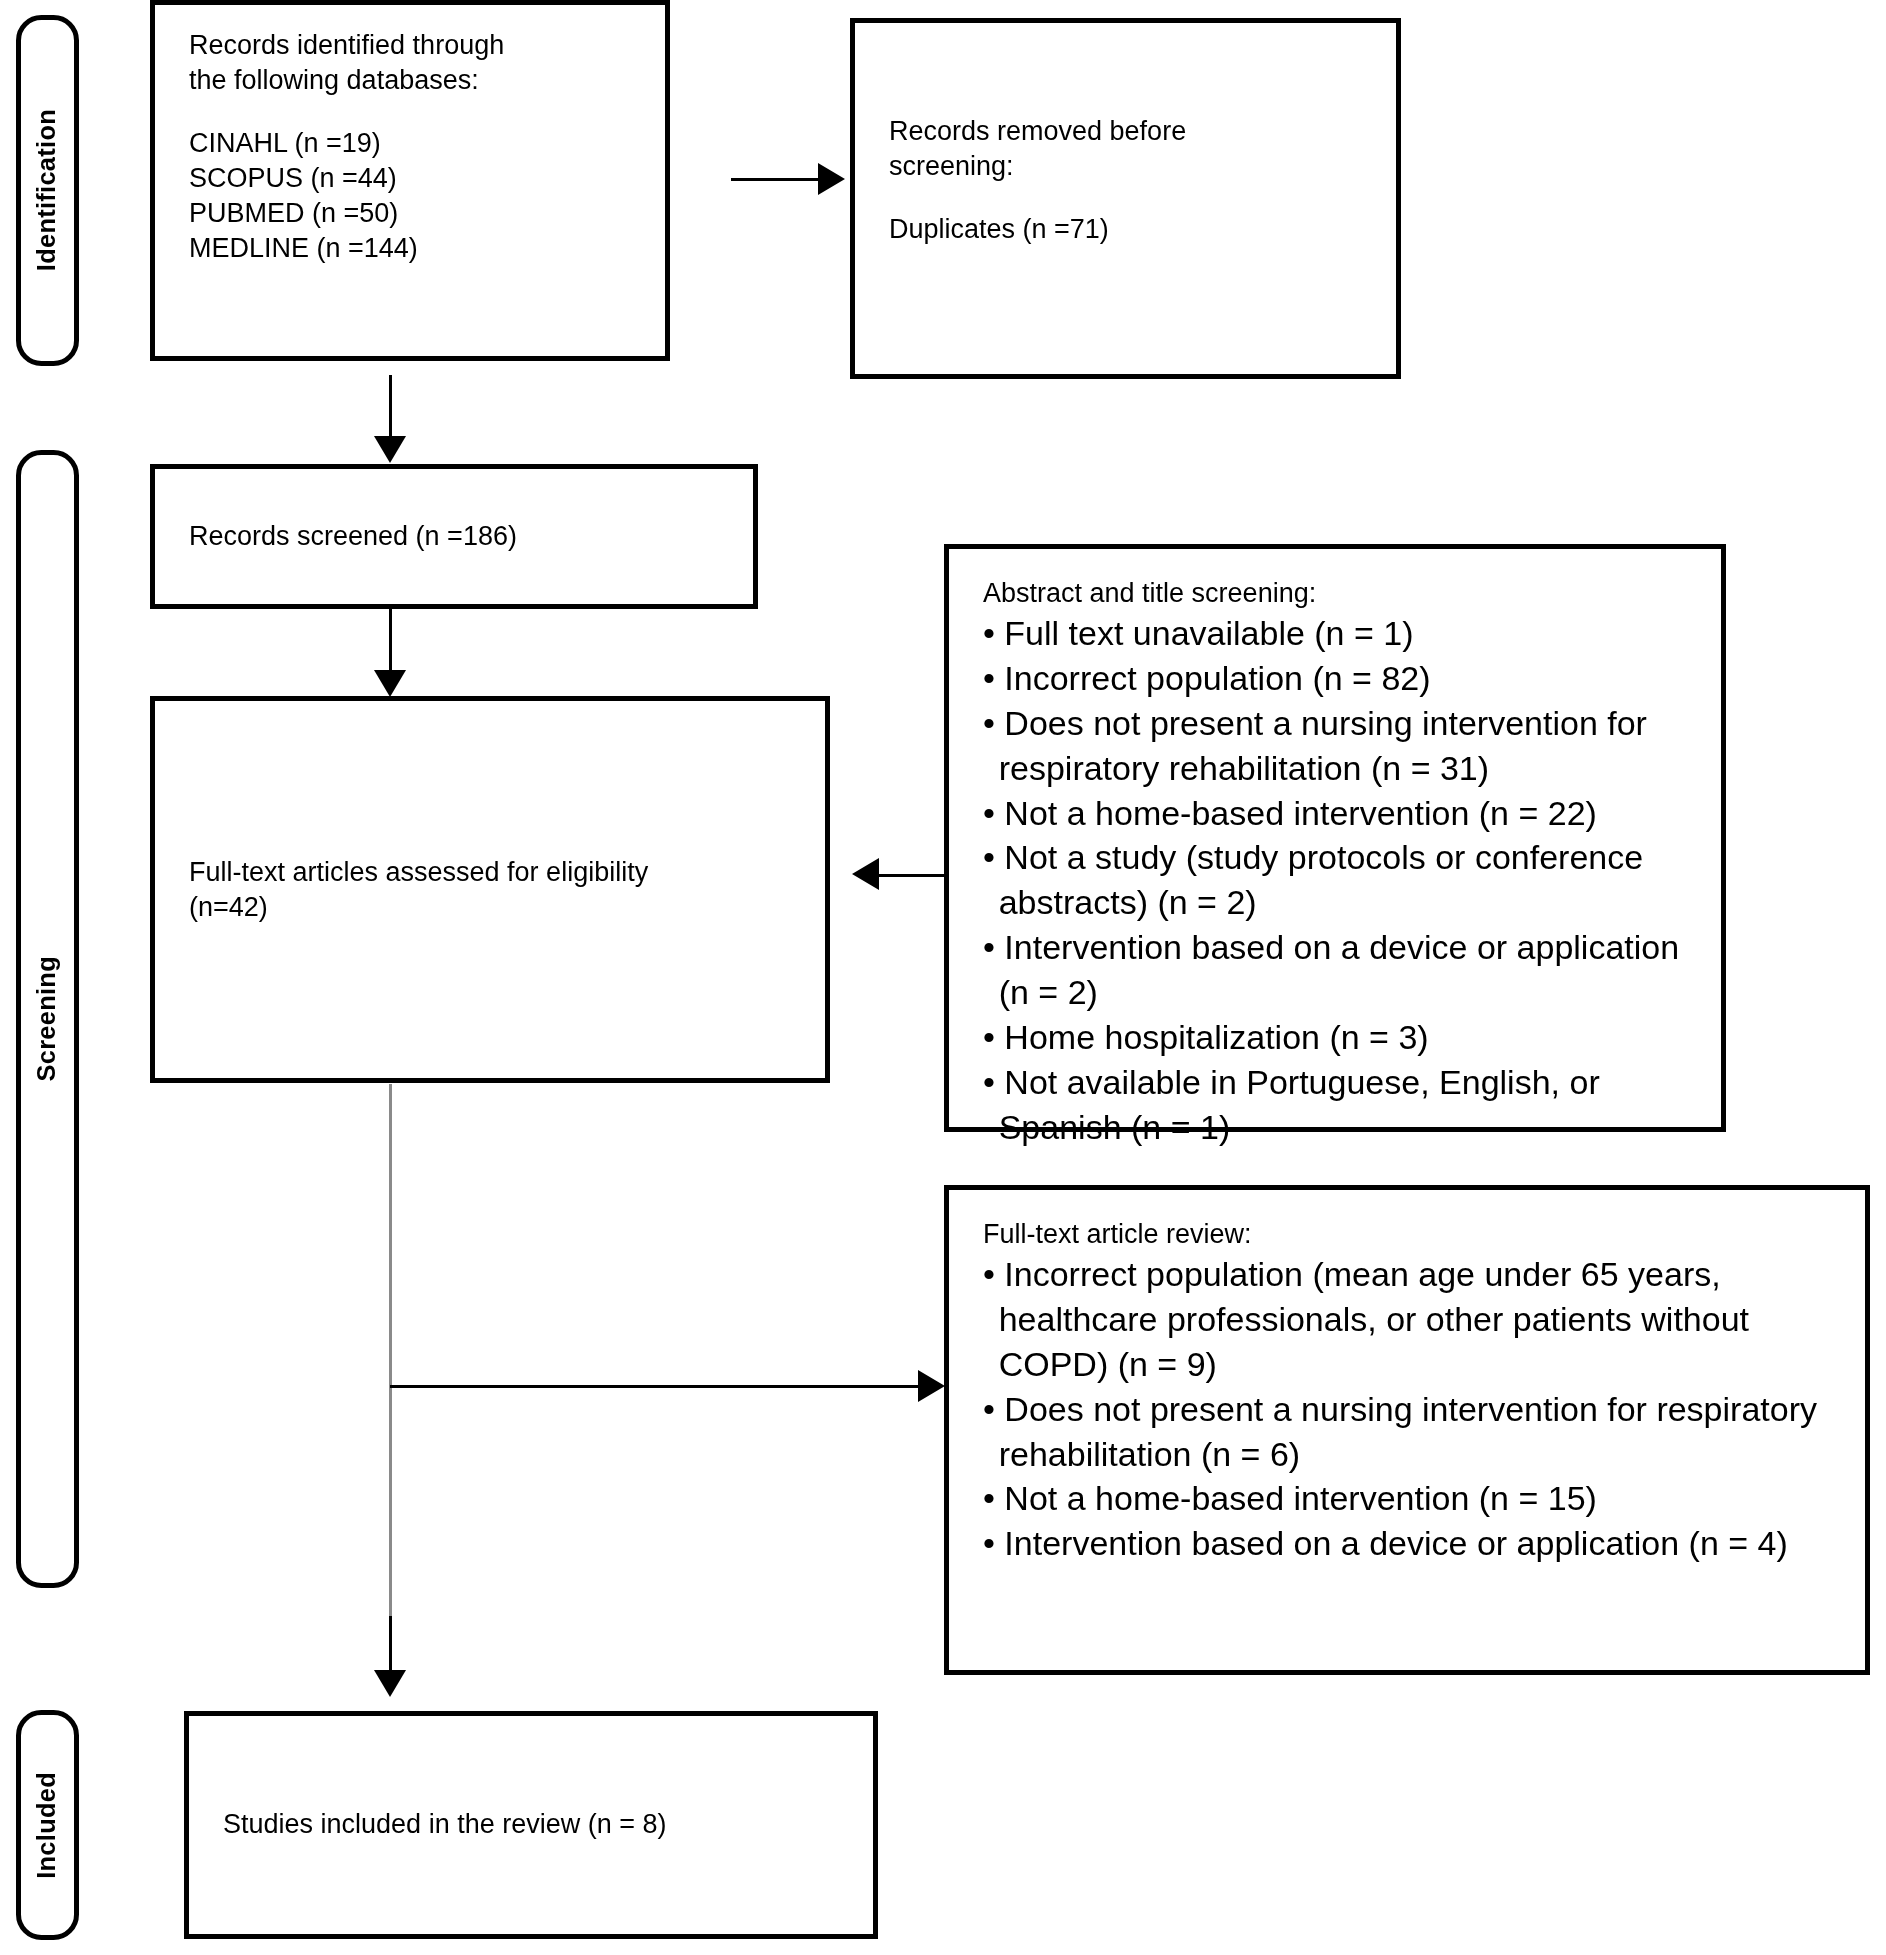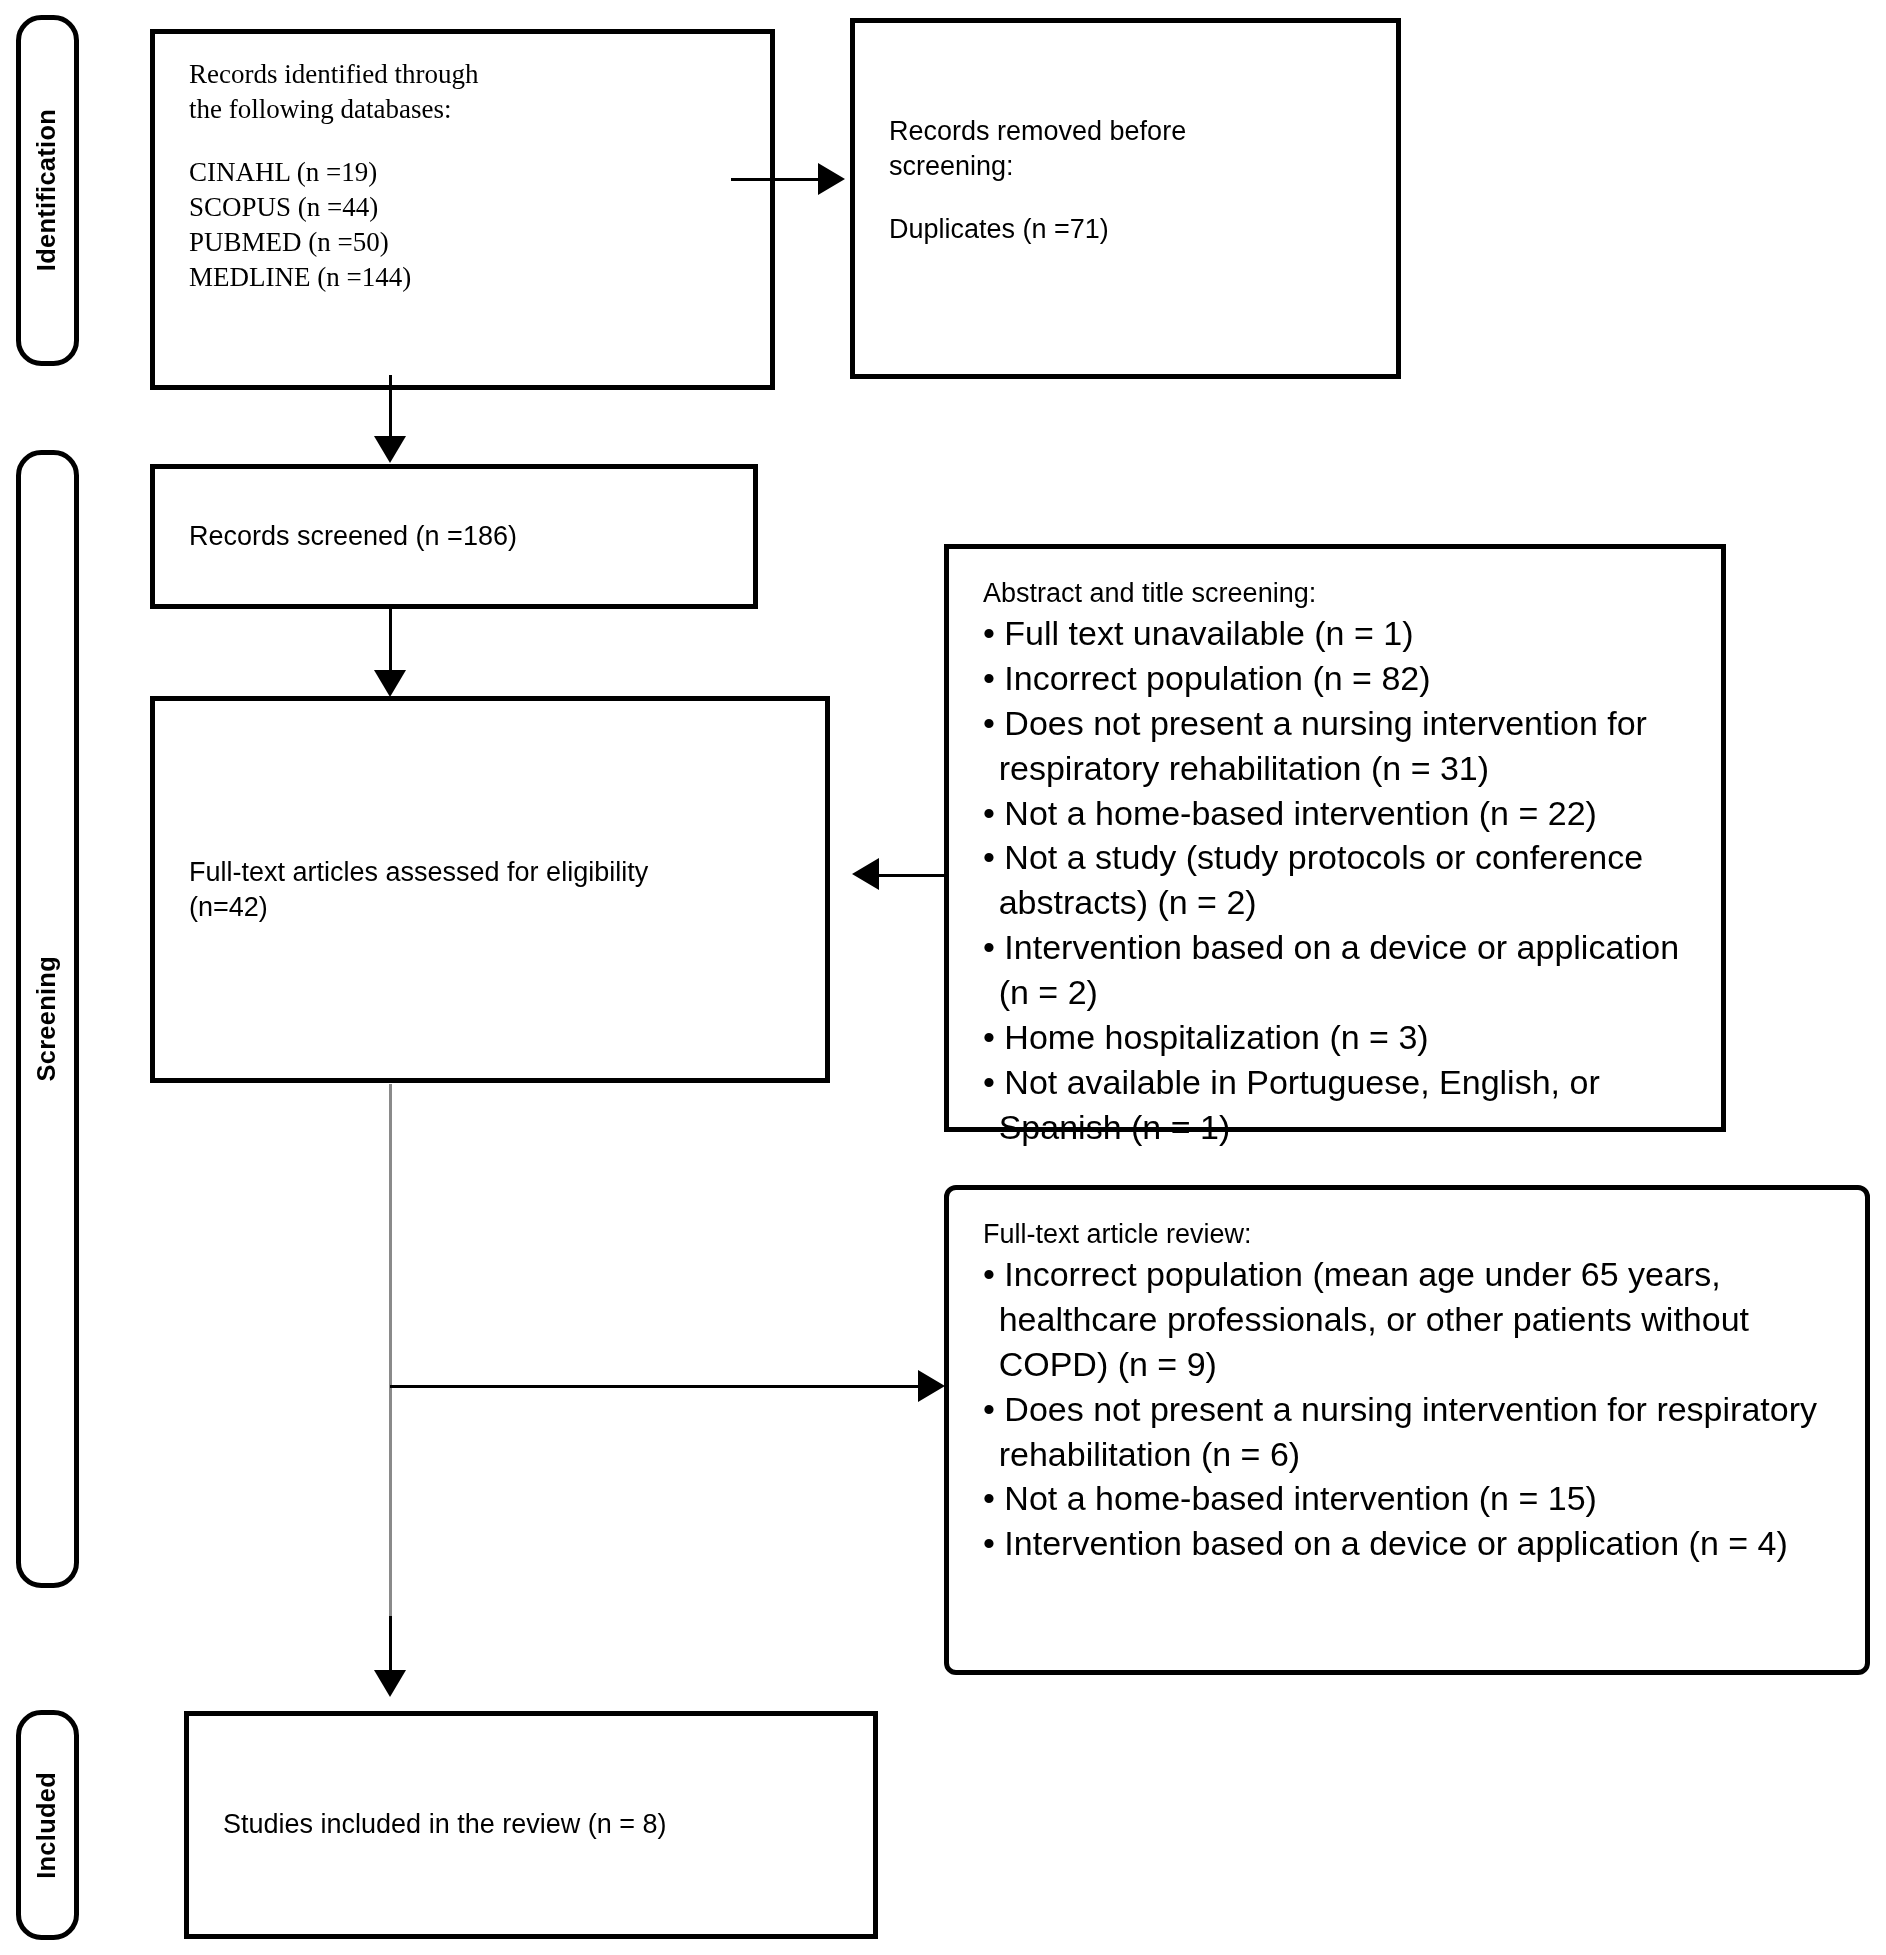--- a/index.html
+++ b/index.html
@@ -122,21 +122,21 @@
   </div>
 
   <div class="stage" style="left:15.7px; top:450px; width:63px; height:1138px;">
     <span class="stage-label">Screening</span>
   </div>
 
   <div class="stage" style="left:15.7px; top:1710px; width:63px; height:230px;">
     <span class="stage-label">Included</span>
   </div>
 
-  <div class="box" style="left:150px; top:29px; width:625px; height:361px;font-family:Liberation Serif, serif;">
+  <div class="box" style="left:150px; top:0; width:520px; height:361px;">
     <div class="box-inner" style="top:23px;">
       <div class="txt">Records identified through
 the following databases:</div>
       <div class="txt gap">CINAHL (n =19)</div>
       <div class="txt">SCOPUS (n =44)</div>
       <div class="txt">PUBMED (n =50)</div>
       <div class="txt">MEDLINE (n =144)</div>
     </div>
   </div>
 
@@ -182,21 +182,21 @@
         <li>• Intervention based on a device or application (n = 2)</li>
         <li>• Home hospitalization (n = 3)</li>
         <li>• Not available in Portuguese, English, or Spanish (n = 1)</li>
       </ul>
     </div>
   </div>
 
   <div class="hline" style="left:879px; top:874px; width:68px;"></div>
   <div class="arrow-left" style="left:852px; top:858px;"></div>
 
-  <div class="box" style="left:944px; top:1185px; width:926px; height:490px;border-radius:12px;">
+  <div class="box" style="left:944px; top:1185px; width:926px; height:490px;">
     <div class="box-inner" style="top:27px;">
       <div class="txt">Full-text article review:</div>
       <ul class="bullets gap">
         <li>• Incorrect population (mean age under 65 years, healthcare professionals, or other patients without COPD) (n = 9)</li>
         <li>• Does not present a nursing intervention for respiratory rehabilitation (n = 6)</li>
         <li>• Not a home-based intervention (n = 15)</li>
         <li>• Intervention based on a device or application (n = 4)</li>
       </ul>
     </div>
   </div>

